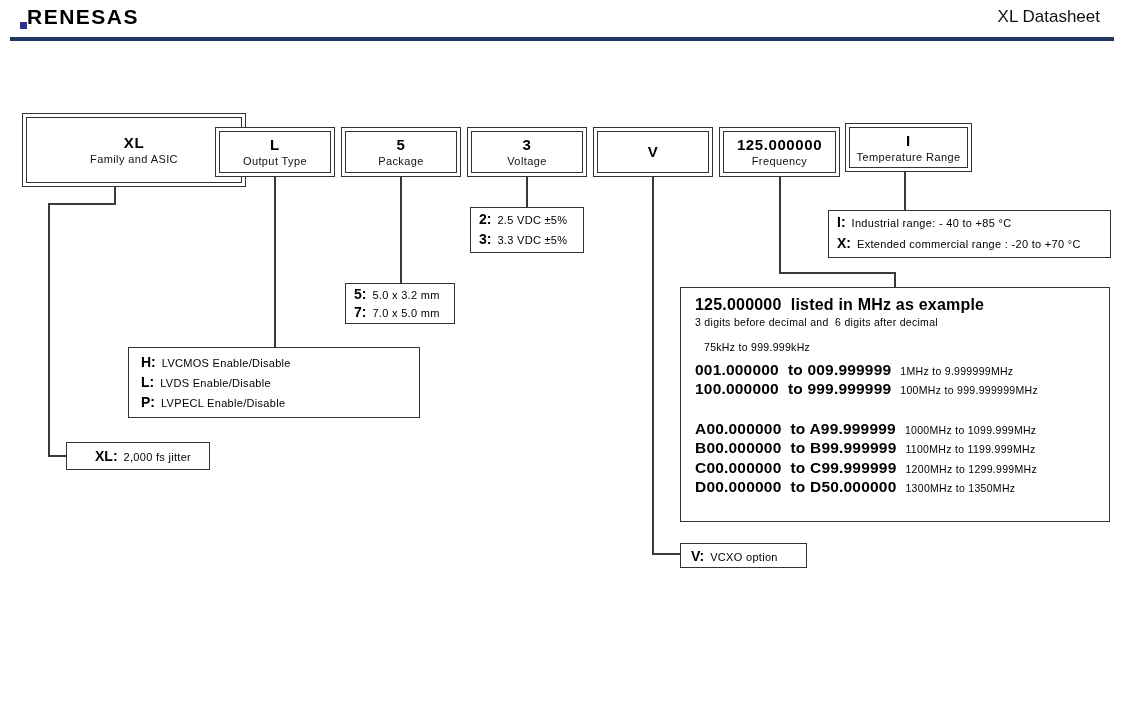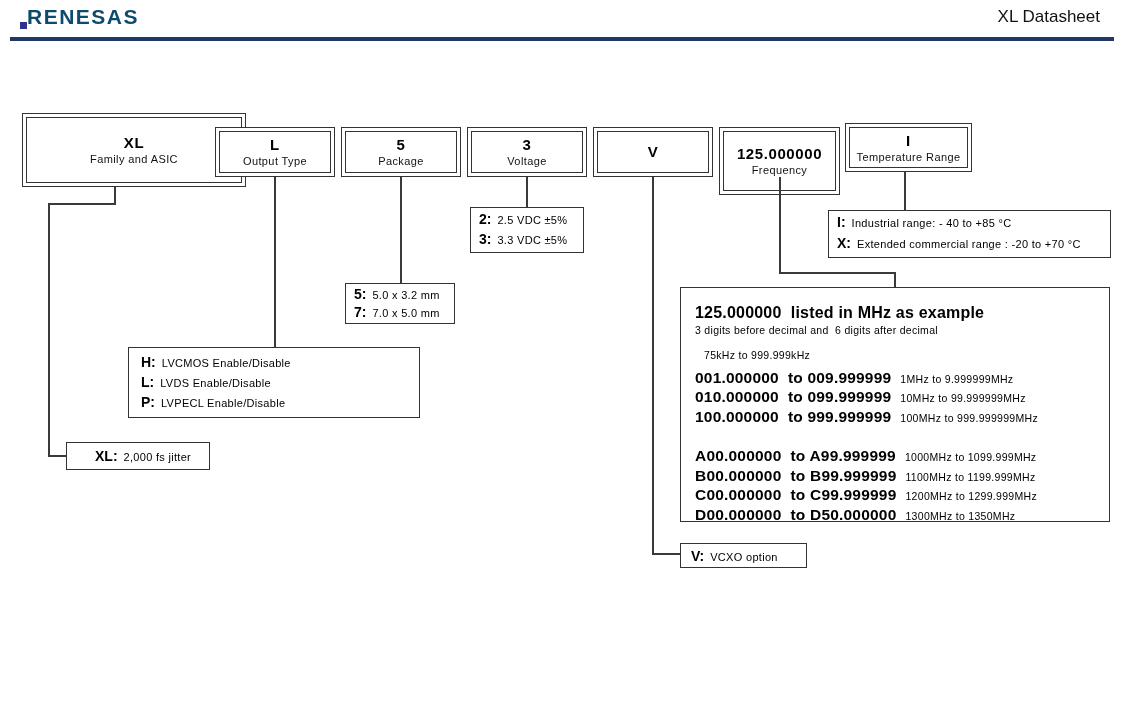--- a/index.html
+++ b/index.html
@@ -5,21 +5,21 @@
   * { margin:0; padding:0; box-sizing:border-box; }
   html,body { background:#ffffff; }
   .page {
     position:relative; width:1124px; height:703px; background:#ffffff;
     font-family:"Liberation Sans", sans-serif; color:#000; overflow:hidden;
   }
   
   .logo { position:absolute; left:20px; top:5px; }
   .logo-sq { position:absolute; left:0px; top:17px; width:7px; height:7px; background:#2e3192; }
   .logo-text {
-    position:relative; left:7px; font-size:21px; font-weight:bold; color:#0c4a6e;
+    position:relative; left:7px; font-size:21px; font-weight:bold; color:#000000;
     letter-spacing:1.5px; font-family:"Liberation Sans", sans-serif;
   }
   .doc-title { position:absolute; right:24px; top:7px; font-size:17px; color:#111; }
   .hrule { position:absolute; left:10px; top:37px; width:1104px; height:4px; background:#1f3864; }
   .page-title { position:absolute; left:20px; top:66px; font-size:27px; font-weight:bold; letter-spacing:0.2px; color:#000; }
 
   
   .pf { position:absolute; border:1.5px solid #333; background:#fff; padding:3px; }
   .pf-in { width:100%; height:100%; border:1.5px solid #333; display:flex; flex-direction:column; align-items:center; justify-content:center; }
   .pf-code { font-size:15px; font-weight:bold; letter-spacing:0.6px; line-height:18px; }
@@ -28,21 +28,21 @@
   
   .ln { position:absolute; background:#3a3a3a; }
 
   
   .co { position:absolute; border:1.5px solid #333; background:#fff; }
   .co-row { display:flex; align-items:baseline; }
   .co-key { font-weight:bold; font-size:14px; margin-right:6px; white-space:pre; }
   .co-text { font-size:11px; letter-spacing:0.3px; white-space:pre; }
 
   
-  .freq { position:absolute; border:1.5px solid #333; background:#fff; padding:16px 14px; }
+  .freq { position:absolute; border:1.5px solid #333; background:#fff; padding:8px 14px; }
   .freq-title { font-size:16px; font-weight:bold; white-space:pre; letter-spacing:0.2px; }
   .freq-sub { font-size:10.5px; letter-spacing:0.3px; white-space:pre; margin-top:2px; }
   .freq-group { margin-top:13px; }
   .freq-group.second { margin-top:20px; }
   .fr { display:flex; align-items:baseline; height:19.5px; }
   .fr-range { font-size:15.5px; font-weight:bold; white-space:pre; letter-spacing:0.2px; }
   .fr-desc { font-size:10.5px; letter-spacing:0.3px; margin-left:9px; white-space:pre; }
 </style>
 </head>
 <body>
@@ -79,21 +79,21 @@
     <div class="pf-in">
       <div class="pf-code">3</div>
       <div class="pf-label">Voltage</div>
     </div>
   </div>
   <div class="pf" style="left:593px; top:127px; width:120px; height:50px;">
     <div class="pf-in">
       <div class="pf-code">V</div>
     </div>
   </div>
-  <div class="pf" style="left:719px; top:127px; width:121px; height:68px;">
+  <div class="pf" style="left:719px; top:127px; width:121px; height:50px;">
     <div class="pf-in">
       <div class="pf-code">125.000000</div>
       <div class="pf-label">Frequency</div>
     </div>
   </div>
   <div class="pf" style="left:845px; top:123px; width:127px; height:49px;">
     <div class="pf-in">
       <div class="pf-code">I</div>
       <div class="pf-label">Temperature Range</div>
     </div>
@@ -185,24 +185,20 @@
 
     <div class="freq-group">
       <div class="fr">
         <span class="fr-desc">75kHz to 999.999kHz</span>
       </div>
       <div class="fr">
         <span class="fr-range">001.000000  to 009.999999</span>
         <span class="fr-desc">1MHz to 9.999999MHz</span>
       </div>
       <div class="fr">
-        <span class="fr-range">010.000000  to 099.999999</span>
-        <span class="fr-desc">10MHz to 99.999999MHz</span>
-      </div>
-      <div class="fr">
         <span class="fr-range">100.000000  to 999.999999</span>
         <span class="fr-desc">100MHz to 999.999999MHz</span>
       </div>
     </div>
 
     <div class="freq-group second">
       <div class="fr">
         <span class="fr-range">A00.000000  to A99.999999</span>
         <span class="fr-desc">1000MHz to 1099.999MHz</span>
       </div>

